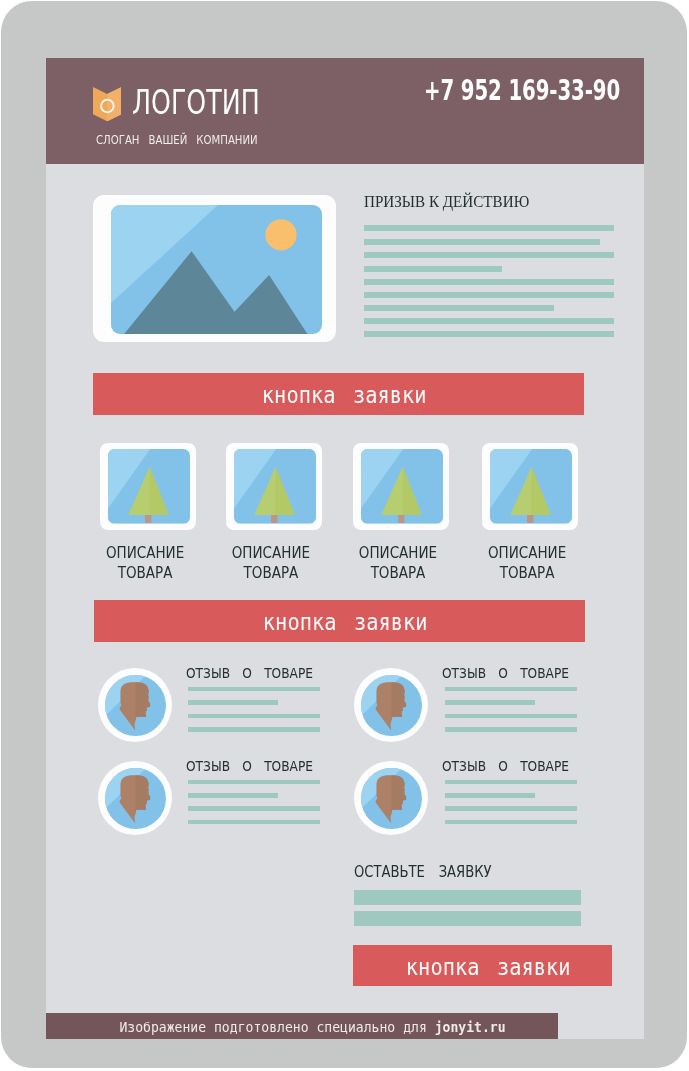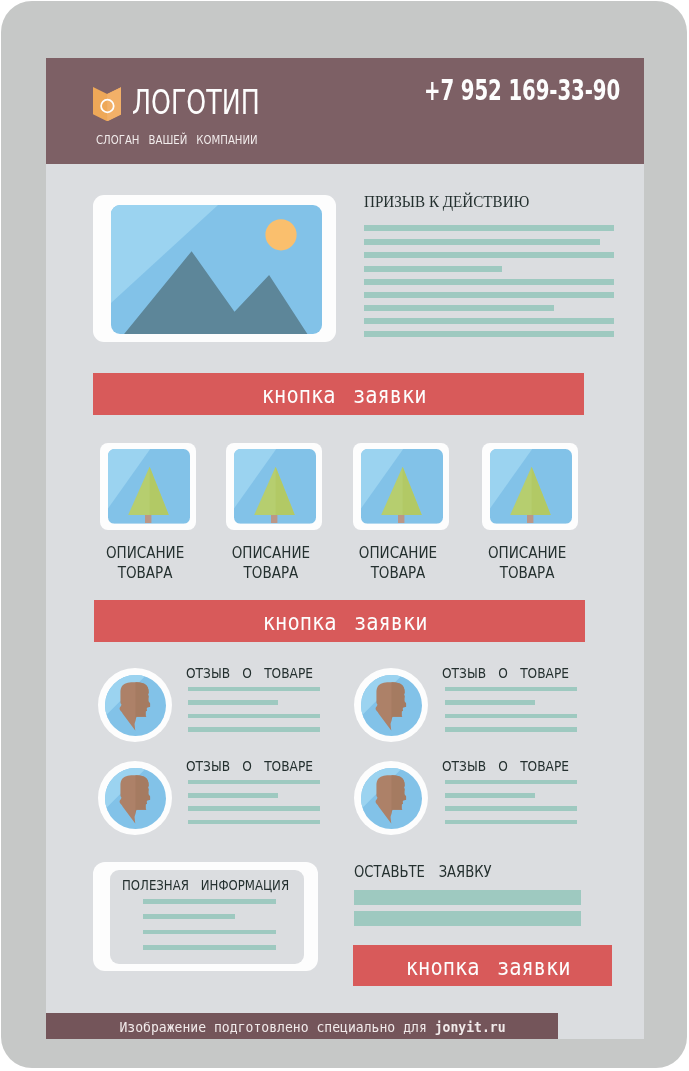--- a/index.html
+++ b/index.html
@@ -272,31 +272,20 @@
               </g>
             </svg></div>
         </div>
         <div class="rtitle" style="left:396.5px;top:700.8px;">ОТЗЫВ О ТОВАРЕ</div>
         <div class="bar" style="left:399px;top:721.3px;width:132px;height:4.6px;"></div>
         <div class="bar" style="left:399px;top:734.6999999999999px;width:90px;height:4.6px;"></div>
         <div class="bar" style="left:399px;top:748.0999999999999px;width:132px;height:4.6px;"></div>
         <div class="bar" style="left:399px;top:761.5px;width:132px;height:4.6px;"></div>
       </div>
 
-  <div class="infobox">
-    <div class="infobox-in">
-      <div class="infobox-title">ПОЛЕЗНАЯ ИНФОРМАЦИЯ</div>
-      <div id="info-lines">
-            <div class="bar" style="left:32.3px;top:28.7px;width:133.4px;height:4.6px;"></div>
-            <div class="bar" style="left:32.3px;top:44px;width:92px;height:4.6px;"></div>
-            <div class="bar" style="left:32.3px;top:59.3px;width:133.4px;height:4.6px;"></div>
-            <div class="bar" style="left:32.3px;top:74.60000000000001px;width:133.4px;height:4.6px;"></div>
-          </div>
-    </div>
-  </div>
 
   <div class="form-title">ОСТАВЬТЕ ЗАЯВКУ</div>
   <div class="field" id="field1" style="top: 831.5px;"></div>
   <div class="field" id="field2" style="top: 853px;"></div>
   <div class="redbtn" id="btn3" style="left: 307.2px; top: 886.7px; width: 258.7px; height: 41.1px; font-size: 22.8px;">
         <span style="transform: scaleX(0.893); word-spacing: 6px; position: relative; top: 1.5px; left: 5.5px;">кнопка заявки</span>
       </div>
 
   <div class="ftr">
     <span><span>Изображение подготовлено специально для</span><b>jonyit.ru</b></span>

